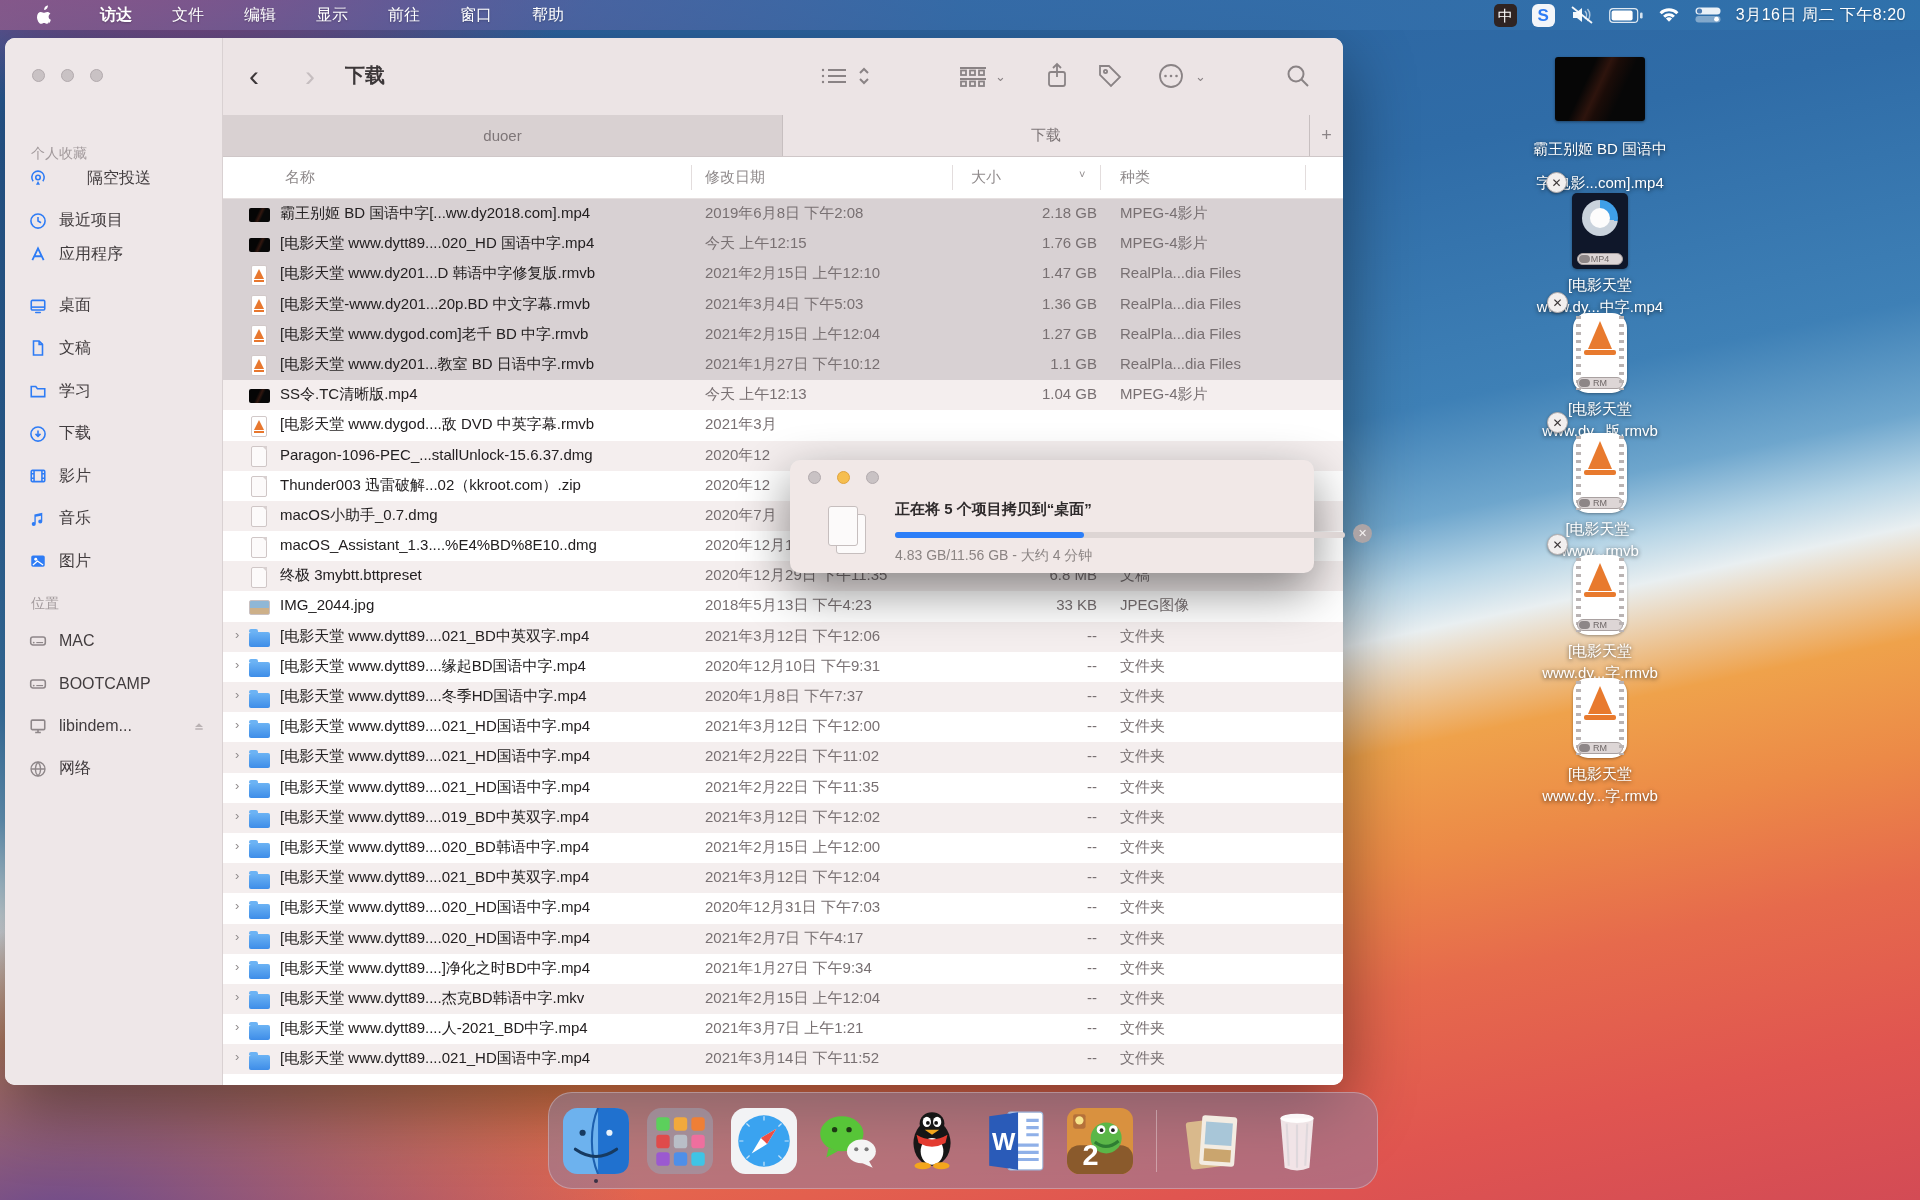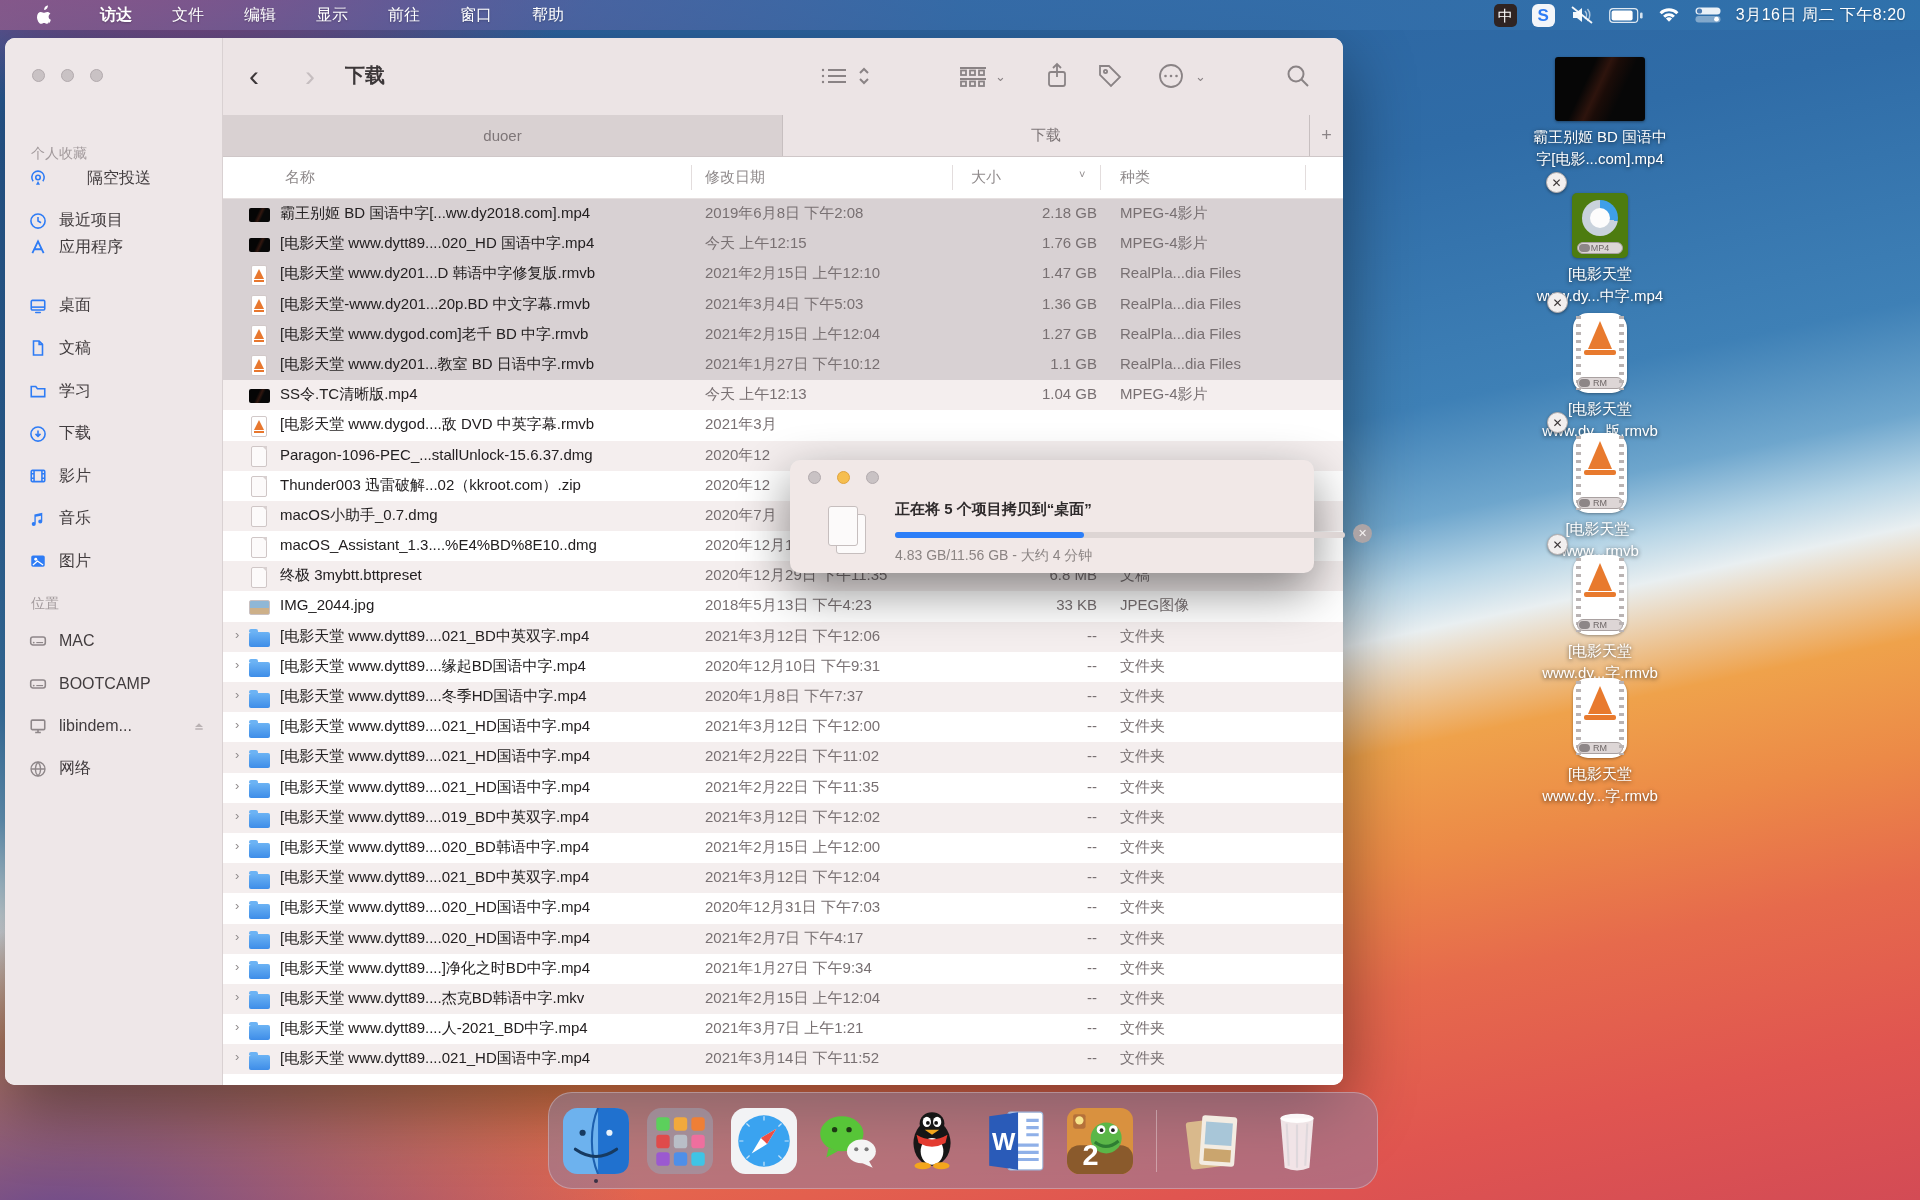--- a/index.html
+++ b/index.html
@@ -121,21 +121,21 @@
     background:linear-gradient(115deg,#060606 35%,#2e140d 48%,#1b0c08 55%,#070707 70%); }
   .dk-vlc { width:54px; height:80px; background:#fff; border-radius:15px; position:relative;
     box-shadow:0 1px 3px rgba(0,0,0,.35); }
   .dk-vlc::before, .dk-vlc::after { content:""; position:absolute; top:3px; bottom:3px; width:5px;
     background:repeating-linear-gradient(180deg,#b9b3b3 0 3px,transparent 3px 8px); }
   .dk-vlc::before { left:3px; } .dk-vlc::after { right:3px; }
   .cone { position:absolute; left:50%; top:8px; transform:translateX(-50%); width:0; height:0;
     border-left:12px solid transparent; border-right:12px solid transparent; border-bottom:28px solid #e87a2e; }
   .cone-base { position:absolute; left:50%; top:37px; transform:translateX(-50%);
     width:32px; height:5px; background:#e87a2e; border-radius:2px; }
-  .dk-qt { width:56px; height:65px; background:#4d7c0f; border-radius:5px; position:relative;
+  .dk-qt { width:56px; height:76px; background:#0f172a; border-radius:5px; position:relative;
     box-shadow:0 1px 3px rgba(0,0,0,.35); }
   .qt-ring { position:absolute; left:50%; top:7px; transform:translateX(-50%); width:36px; height:36px;
     border-radius:50%; background:conic-gradient(#3f9fe8 0 100deg,#c9d2dc 100deg 360deg); }
   .qt-ring::after { content:""; position:absolute; inset:8px; background:#fdfcfc; border-radius:50%; }
   .dk-pill { position:absolute; bottom:4px; left:50%; transform:translateX(-50%); width:46px; height:12px;
     background:#ddd6d6; border:1px solid #a9a1a1; border-radius:6px; font-size:9px; color:#6e6767;
     text-align:center; line-height:10px; }
   .dk-pill i { position:absolute; left:1px; top:1px; bottom:1px; width:11px; background:#8d8687; border-radius:5px; }
   .dk-pill b { position:relative; font-weight:normal; }
   .dk-badge { position:absolute; top:-21px; left:-26px; width:21px; height:21px; border-radius:50%;
@@ -230,21 +230,21 @@
       </div>
       <div class="side-item" style="top: 166.6px;">
         <span class="sic">
           <svg viewBox="0 0 16 16" fill="none" stroke="#2e7cf5" stroke-width="1.4">
             <circle cx="8" cy="8" r="6.3"></circle>
             <path d="M8 4.5 V8 L10.7 9.6"></path>
           </svg>
         </span>
         <span class="lbl">最近项目</span>
       </div>
-      <div class="side-item" style="top: 193px;">
+      <div class="side-item" style="top: 200px;">
         <span class="sic">
           <svg viewBox="0 0 16 16" fill="none" stroke="#2e7cf5" stroke-width="1.6">
             <path d="M3 13.5 L8 3 L13 13.5 M4.8 10 H11.2"></path>
           </svg>
         </span>
         <span class="lbl">应用程序</span>
       </div>
       <div class="side-item" style="top: 251.8px;">
         <span class="sic">
           <svg viewBox="0 0 16 16" fill="none" stroke="#2e7cf5" stroke-width="1.4">
@@ -723,21 +723,21 @@
   </div>
   <div id="dlg-title">正在将 5 个项目拷贝到“桌面”</div>
   <div id="dlg-bar">
       <div id="dlg-fill" style="width: 42%;"></div>
     </div>
   <div id="dlg-cancel">✕</div>
   <div id="dlg-status">4.83 GB/11.56 GB - 大约 4 分钟</div>
 </div>
 
 <div id="desktop-icons">
-    <div class="desk-item" style="top: 57px;">
+    <div class="desk-item" style="top: 57px; gap: 12px;">
       <div class="dk-iconwrap">
         <div class="dk-thumb"></div>
       </div>
       <div class="dk-label">霸王别姬 BD 国语中</div>
       <div class="dk-label" style="margin-top: 0px;">字[电影...com].mp4</div>
     </div>
     <div class="desk-item" style="top: 193px;">
       <div class="dk-iconwrap">
         <div class="dk-qt">
           <div class="qt-ring"></div>

